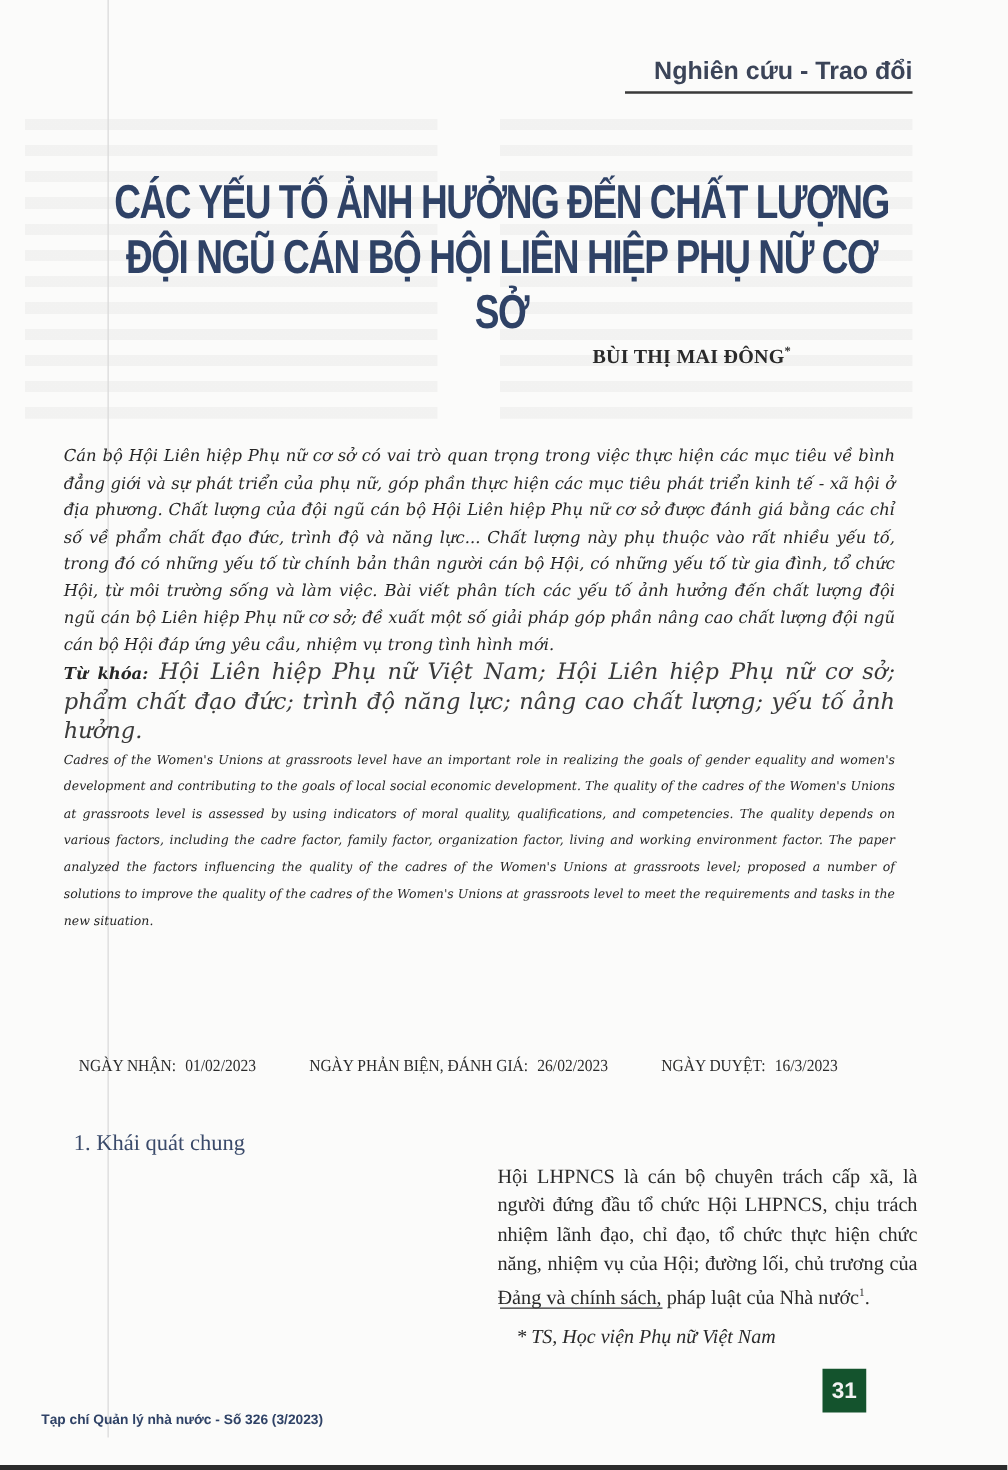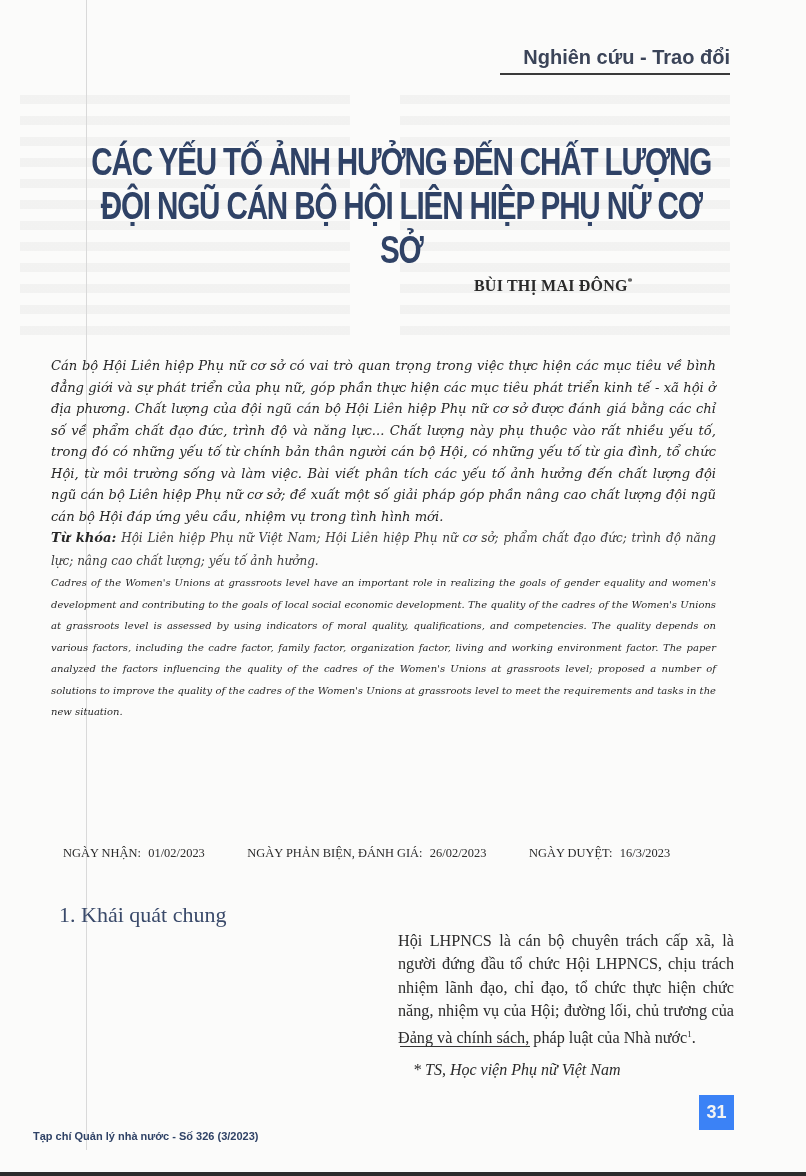--- a/index.html
+++ b/index.html
@@ -38,54 +38,54 @@
     }
     .author sup { font-size: 10px; }
     .abstract {
       position: absolute; left: 51px; top: 355px; width: 665px;
       font-family: "DejaVu Serif", serif; font-style: italic;
       font-size: 13.1px; line-height: 21.5px; color: #262626;
       text-align: justify;
     }
     .abstract p { margin: 0; }
     .kw-label { font-weight: bold; }
-    .kw-text { font-weight: normal; color: #3a3a3a; font-size: 12px; }
+    .kw-text { font-weight: normal; color: #3a3a3a; font-size: 18px; }
     .abstract .en { font-size: 10px; }
     .dates {
       position: absolute; left: 63px; top: 845px; width: 660px;
       display: flex; justify-content: space-between;
       font-family: "Liberation Serif", serif; font-size: 13.5px; color: #2a2a2a;
       transform: scaleX(0.92); transform-origin: 0 0;
     }
     .dates span.label { margin-right: 8px; }
     .body-col {
       position: absolute; font-family: "Liberation Serif", serif;
       font-size: 16.2px; line-height: 23.3px; color: #2a2a2a; text-align: justify;
     }
     .col-left { left: 59px; top: 903px; width: 316px; }
     .col-right { left: 398px; top: 930px; width: 336px; }
     .heading-1 {
-      font-family: "Liberation Serif", serif; font-size: 22px; color: #3a4a6a; margin: 0 0 2px 0;
+      font-family: "Liberation Serif", serif; font-size: 18px; color: #3a4a6a; margin: 0 0 2px 0;
     }
     .body-col p { margin: 0; }
     .indent { text-indent: 2px; }
     .footnote-rule {
       position: absolute; left: 400px; top: 1046px; width: 130px; height: 1px; background: #333;
     }
     .footnote {
       position: absolute; left: 413px; top: 1061px;
       font-family: "Liberation Serif", serif; font-style: italic; font-size: 16px; color: #2a2a2a;
     }
     .journal-footer {
       position: absolute; left: 33px; top: 1130px;
       font-family: "Liberation Sans", sans-serif; font-weight: bold; font-size: 11px; color: #2f4266;
     }
     .page-number {
-      position: absolute; left: 699px; top: 1095px; width: 35px; height: 35px;
-      background: #3b82f6; color: #f3f3f3;
+      position: absolute; left: 658px; top: 1095px; width: 35px; height: 35px;
+      background: #14532d; color: #f3f3f3;
       font-family: "Liberation Sans", sans-serif; font-weight: bold; font-size: 18px;
       display: flex; align-items: center; justify-content: center;
     }
     .bottom-bar {
       position: absolute; left: 0; top: 1172px; width: 806px; height: 4px; background: #2c2c2c;
     }
   </style>
 </head>
 <body>
 

